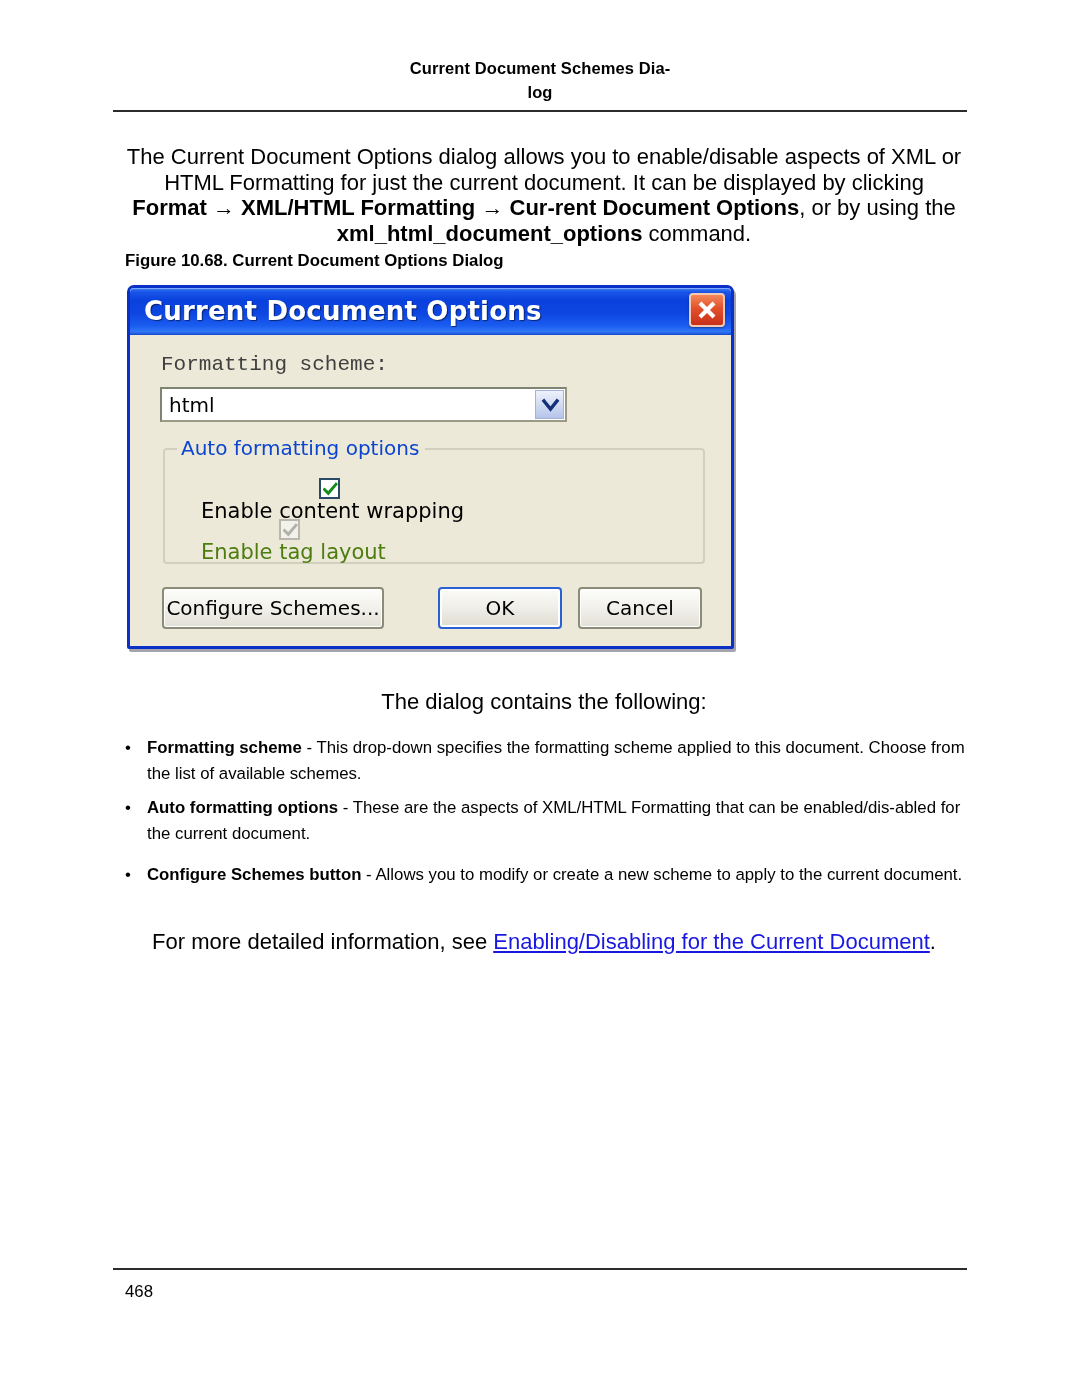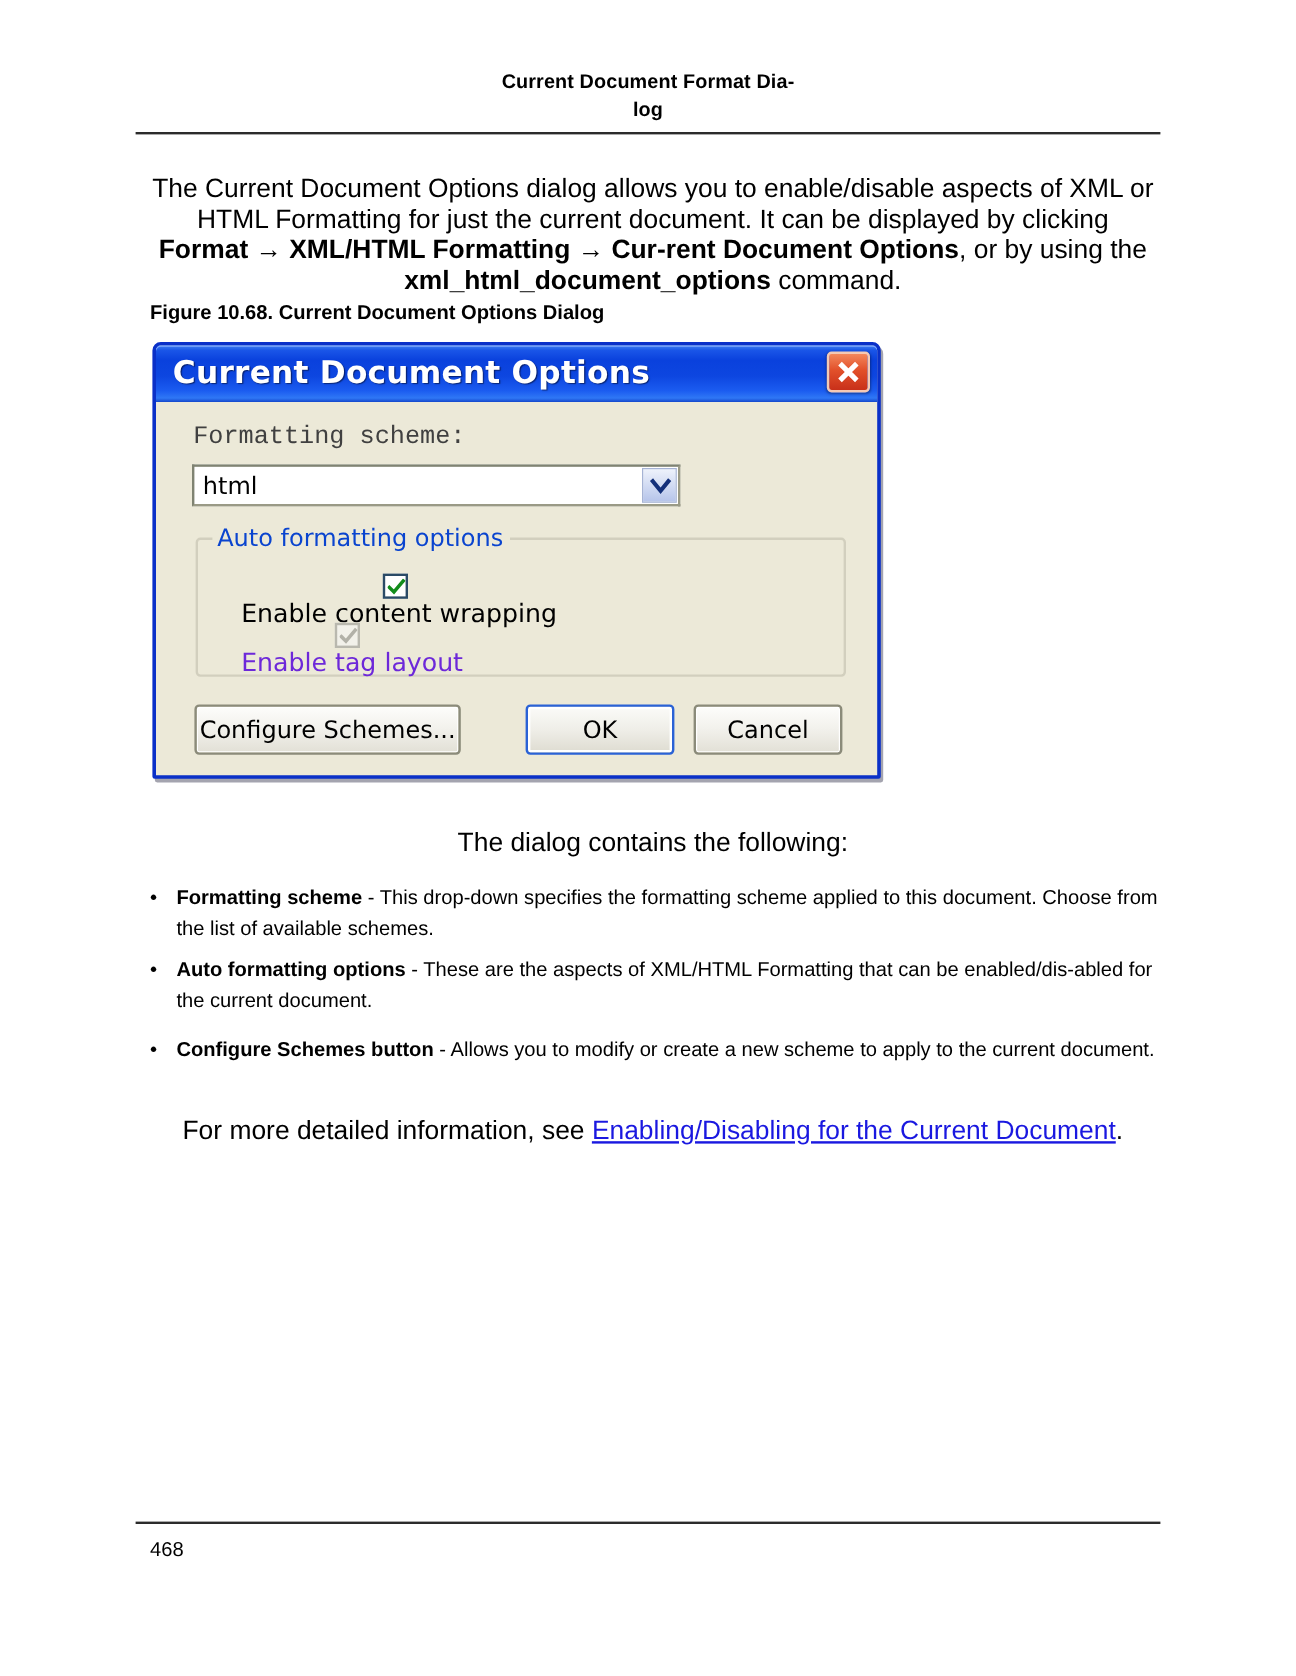--- a/index.html
+++ b/index.html
@@ -249,21 +249,21 @@
   .chk.disabled {
     background: #f2f1ea;
     border-color: #b9b8ae;
   }
   .chk-label {
     font-size: 21px;
     color: #000;
     font-family: "DejaVu Sans", sans-serif;
     white-space: nowrap;
   }
-  .chk-label.disabled { color: #6d28d9; }
+  .chk-label.disabled { color: #4d7c0f; }
 
   .btn {
     position: absolute;
     box-sizing: border-box;
     background: linear-gradient(to bottom, #fdfdfb 0%, #f2f1ec 48%, #e2e0d6 100%);
     border: 2px solid #8b8b7a;
     border-radius: 4px;
     font-size: 20px;
     color: #000;
     font-family: "DejaVu Sans", sans-serif;
@@ -280,21 +280,21 @@
     background: linear-gradient(to bottom, #fbfbf8 0%, #efeee8 50%, #dedcd1 100%);
   }
   .btn-cancel { left: 448px; top: 252px; width: 124px; height: 42px; }
 </style>
 </head>
 <body>
 
 <div class="page">
 
   <div class="run-head">
-    <div>Current Document Format Dia-</div>
+    <div>Current Document Schemes Dia-</div>
     <div>log</div>
   </div>
   <div class="run-head-rule"></div>
 
   <div class="body-text intro"><span>The Current Document Options dialog allows you to enable/disable aspects of XML or HTML Formatting for just the current document. It can be displayed by clicking </span><b>Format</b><span class="arrow"> → </span><b>XML/HTML Formatting</b><span class="arrow"> → </span><b>Cur-rent Document Options</b><span>, or by using the </span><b>xml_html_document_options</b><span> command.</span></div>
 
   <div class="fig-caption">Figure 10.68.  Current Document Options Dialog</div>
 
   <div class="dlg-wrap">
     <div class="dlg">

